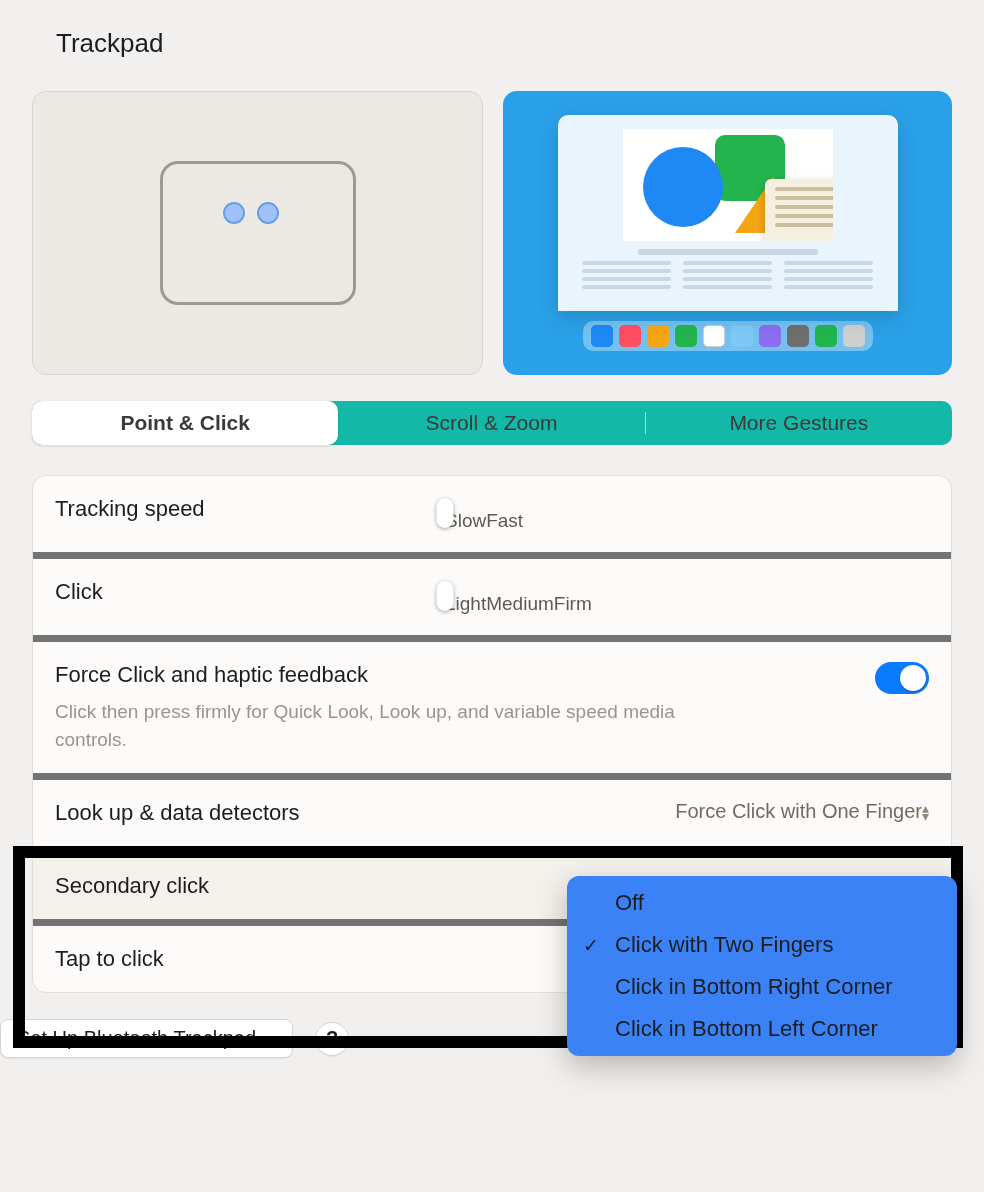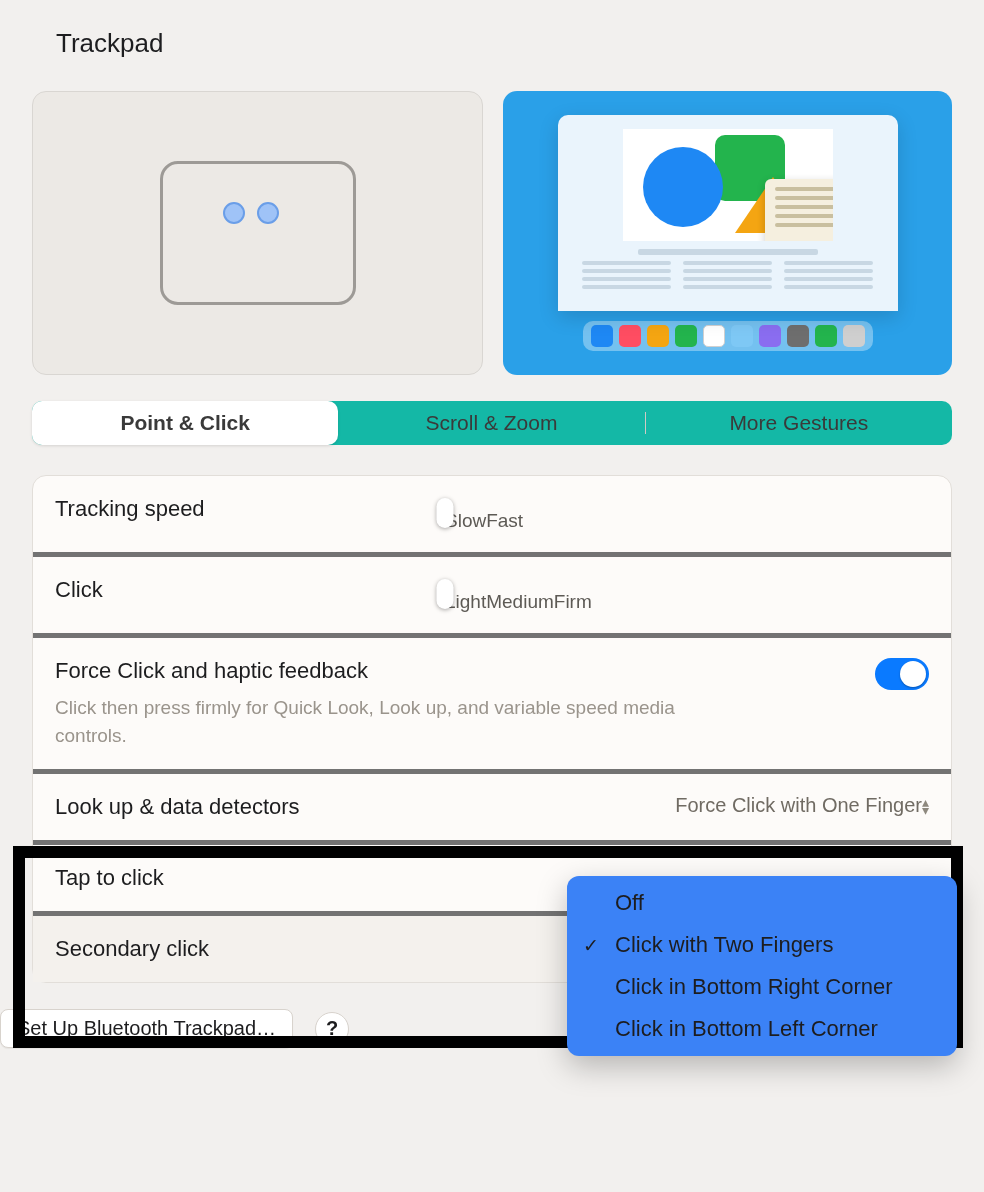--- a/index.html
+++ b/index.html
@@ -167,21 +167,21 @@
     background: #fdfbf9;
     border: 1px solid #e2ded9;
     border-radius: 14px;
     position: relative;
   }
   .row {
     display: flex;
     align-items: flex-start;
     padding: 20px 22px;
   }
-  .row + .row { border-top: 5px solid #737373; }
+  .row + .row { border-top: 7px solid #737373; }
   .row .label {
     flex: 0 0 390px;
     font-size: 22px;
     color: #1d1d1f;
   }
   .row .sub {
     font-size: 19px;
     color: #9a948c;
     line-height: 1.45;
     margin-top: 10px;
@@ -456,26 +456,26 @@
   </div>
 
   <div class="row">
     <div class="label" style="flex:1;">Look up &amp; data detectors</div>
     <div class="select-value">
       <span>Force Click with One Finger</span>
       <span class="chevud">▴<br>▾</span>
     </div>
   </div>
 
+  <div class="row" style="background:#f4f1ed;">
+    <div class="label" style="flex:1;">Secondary click</div>
+  </div>
+
   <div class="row">
     <div class="label" style="flex:1;">Tap to click</div>
-  </div>
-
-  <div class="row" style="background:#f4f1ed;">
-    <div class="label" style="flex:1;">Secondary click</div>
   </div>
 
   <div class="highlight-box"></div>
 
   <div class="menu" id="menu">
       <div class="menu-item">Off</div>
       <div class="menu-item">Click with Two Fingers<span class="check">✓</span></div>
       <div class="menu-item">Click in Bottom Right Corner</div>
       <div class="menu-item">Click in Bottom Left Corner</div>
     </div>

